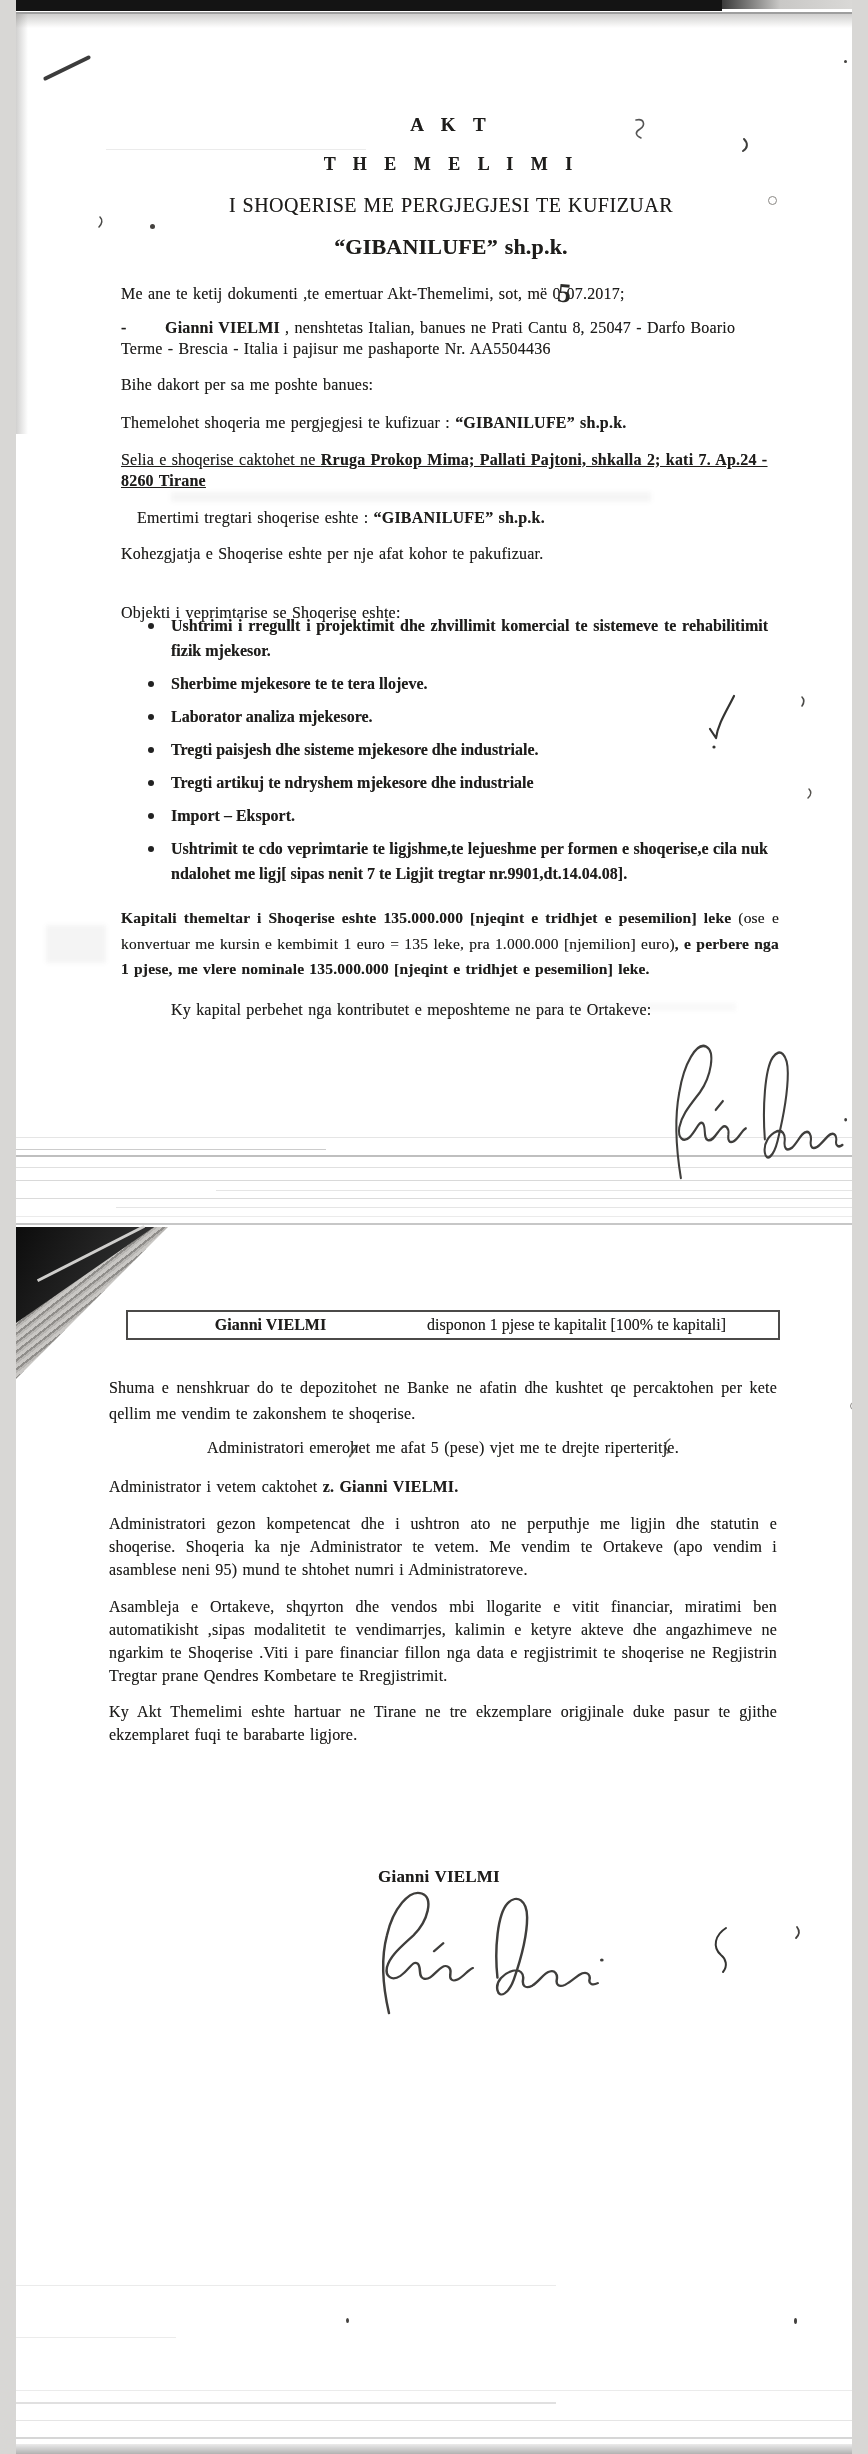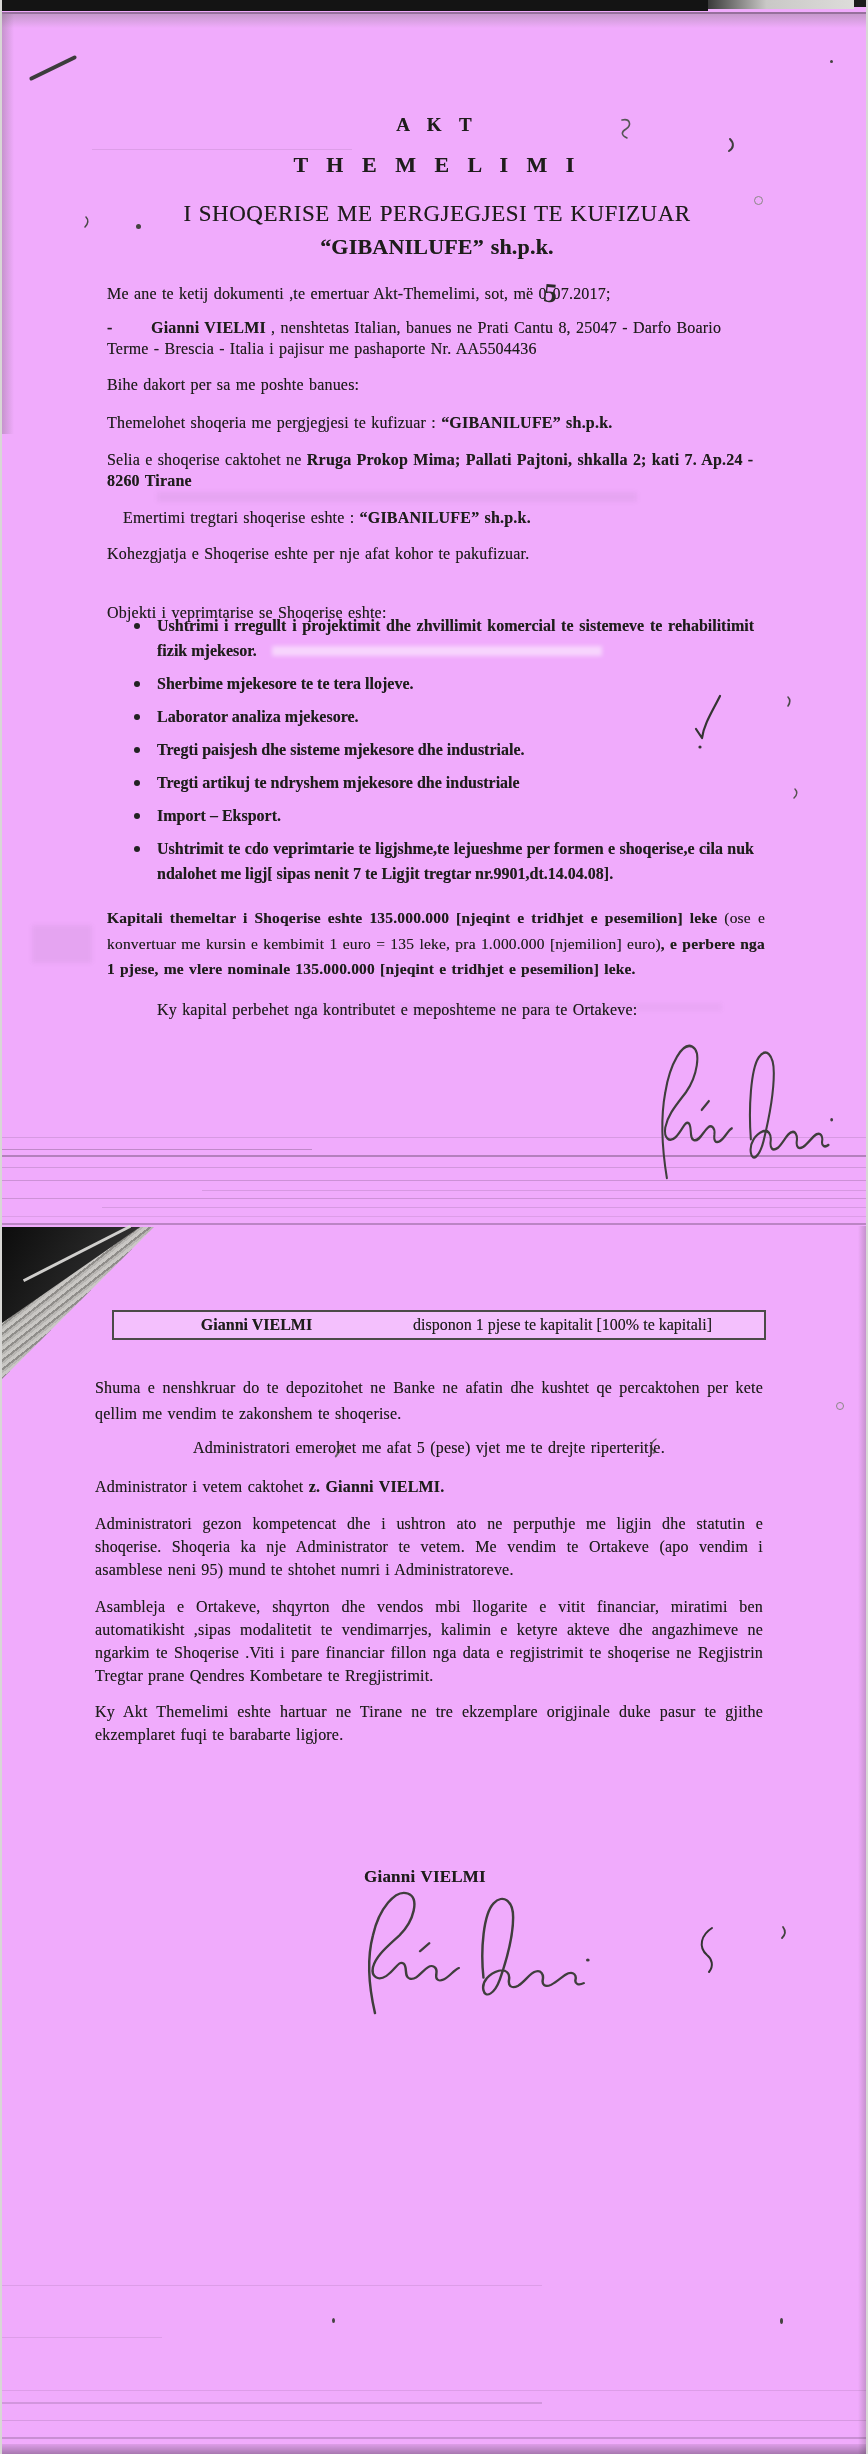--- a/index.html
+++ b/index.html
@@ -1,34 +1,34 @@
 <!DOCTYPE html>
 <html><head>
 <meta charset="utf-8">
 <style>
   html,body{margin:0;padding:0;background:#d8d7d5;}
-  .doc{position:relative;width:836px;height:2454px;margin:0 auto;background:#f0abfc;
-       font-family:"Liberation Serif",serif;color:#1e1d1b;overflow:hidden;padding-left:28px;}
+  .doc{position:relative;width:836px;height:2454px;margin:0 auto;background:#ffffff;
+       font-family:"Liberation Serif",serif;color:#1e1d1b;overflow:hidden;}
   .t{position:absolute;font-size:16px;line-height:21px;letter-spacing:.2px;word-spacing:1px;
      text-shadow:0 0 .6px rgba(30,30,30,.5);}
   .bd{font-weight:bold;}
   .ctr{left:70px;width:730px;text-align:center;}
   .jst{text-align:justify;}
   
   .title1{top:114px;font-size:19px;font-weight:bold;letter-spacing:6px;}
-  .title2{top:154px;font-size:22px;font-weight:bold;letter-spacing:6px;}
-  .subtitle{top:203px;font-size:23px;letter-spacing:.5px;}
+  .title2{top:154px;font-size:18px;font-weight:bold;letter-spacing:6px;}
+  .subtitle{top:195px;font-size:20px;letter-spacing:.5px;}
   .company{top:236px;font-size:22px;font-weight:bold;}
   
   .intro{top:280px;left:105px;width:690px;}
   .partner{top:317px;left:105px;width:700px;}
   .partner .dash{display:inline-block;width:44px;font-weight:bold;}
   .agree{top:374px;left:105px;width:690px;}
   .founded{top:412px;left:105px;width:700px;}
-  .seat{top:449px;left:105px;width:700px;}
+  .seat{top:449px;left:105px;width:700px;text-decoration:underline;}
   .nameline{top:507px;left:121px;width:700px;}
   .duration{top:543px;left:105px;width:700px;}
   .objintro{top:602px;left:105px;width:690px;}
   ul.bullets{position:absolute;top:613px;left:130px;width:622px;margin:0;padding:0;list-style:none;}
   ul.bullets li{position:relative;padding-left:25px;margin-bottom:8px;line-height:25px;
        font-size:16px;font-weight:bold;text-align:justify;text-shadow:0 0 .6px rgba(30,30,30,.5);}
   ul.bullets li::before{content:"";position:absolute;left:2px;top:10px;width:6px;height:6px;
        border-radius:50%;background:#222;}
   .capital{top:905px;left:105px;width:658px;font-size:15.5px;line-height:25.5px;}
   .contrib{top:999px;left:127px;width:640px;margin-left:28px;}

